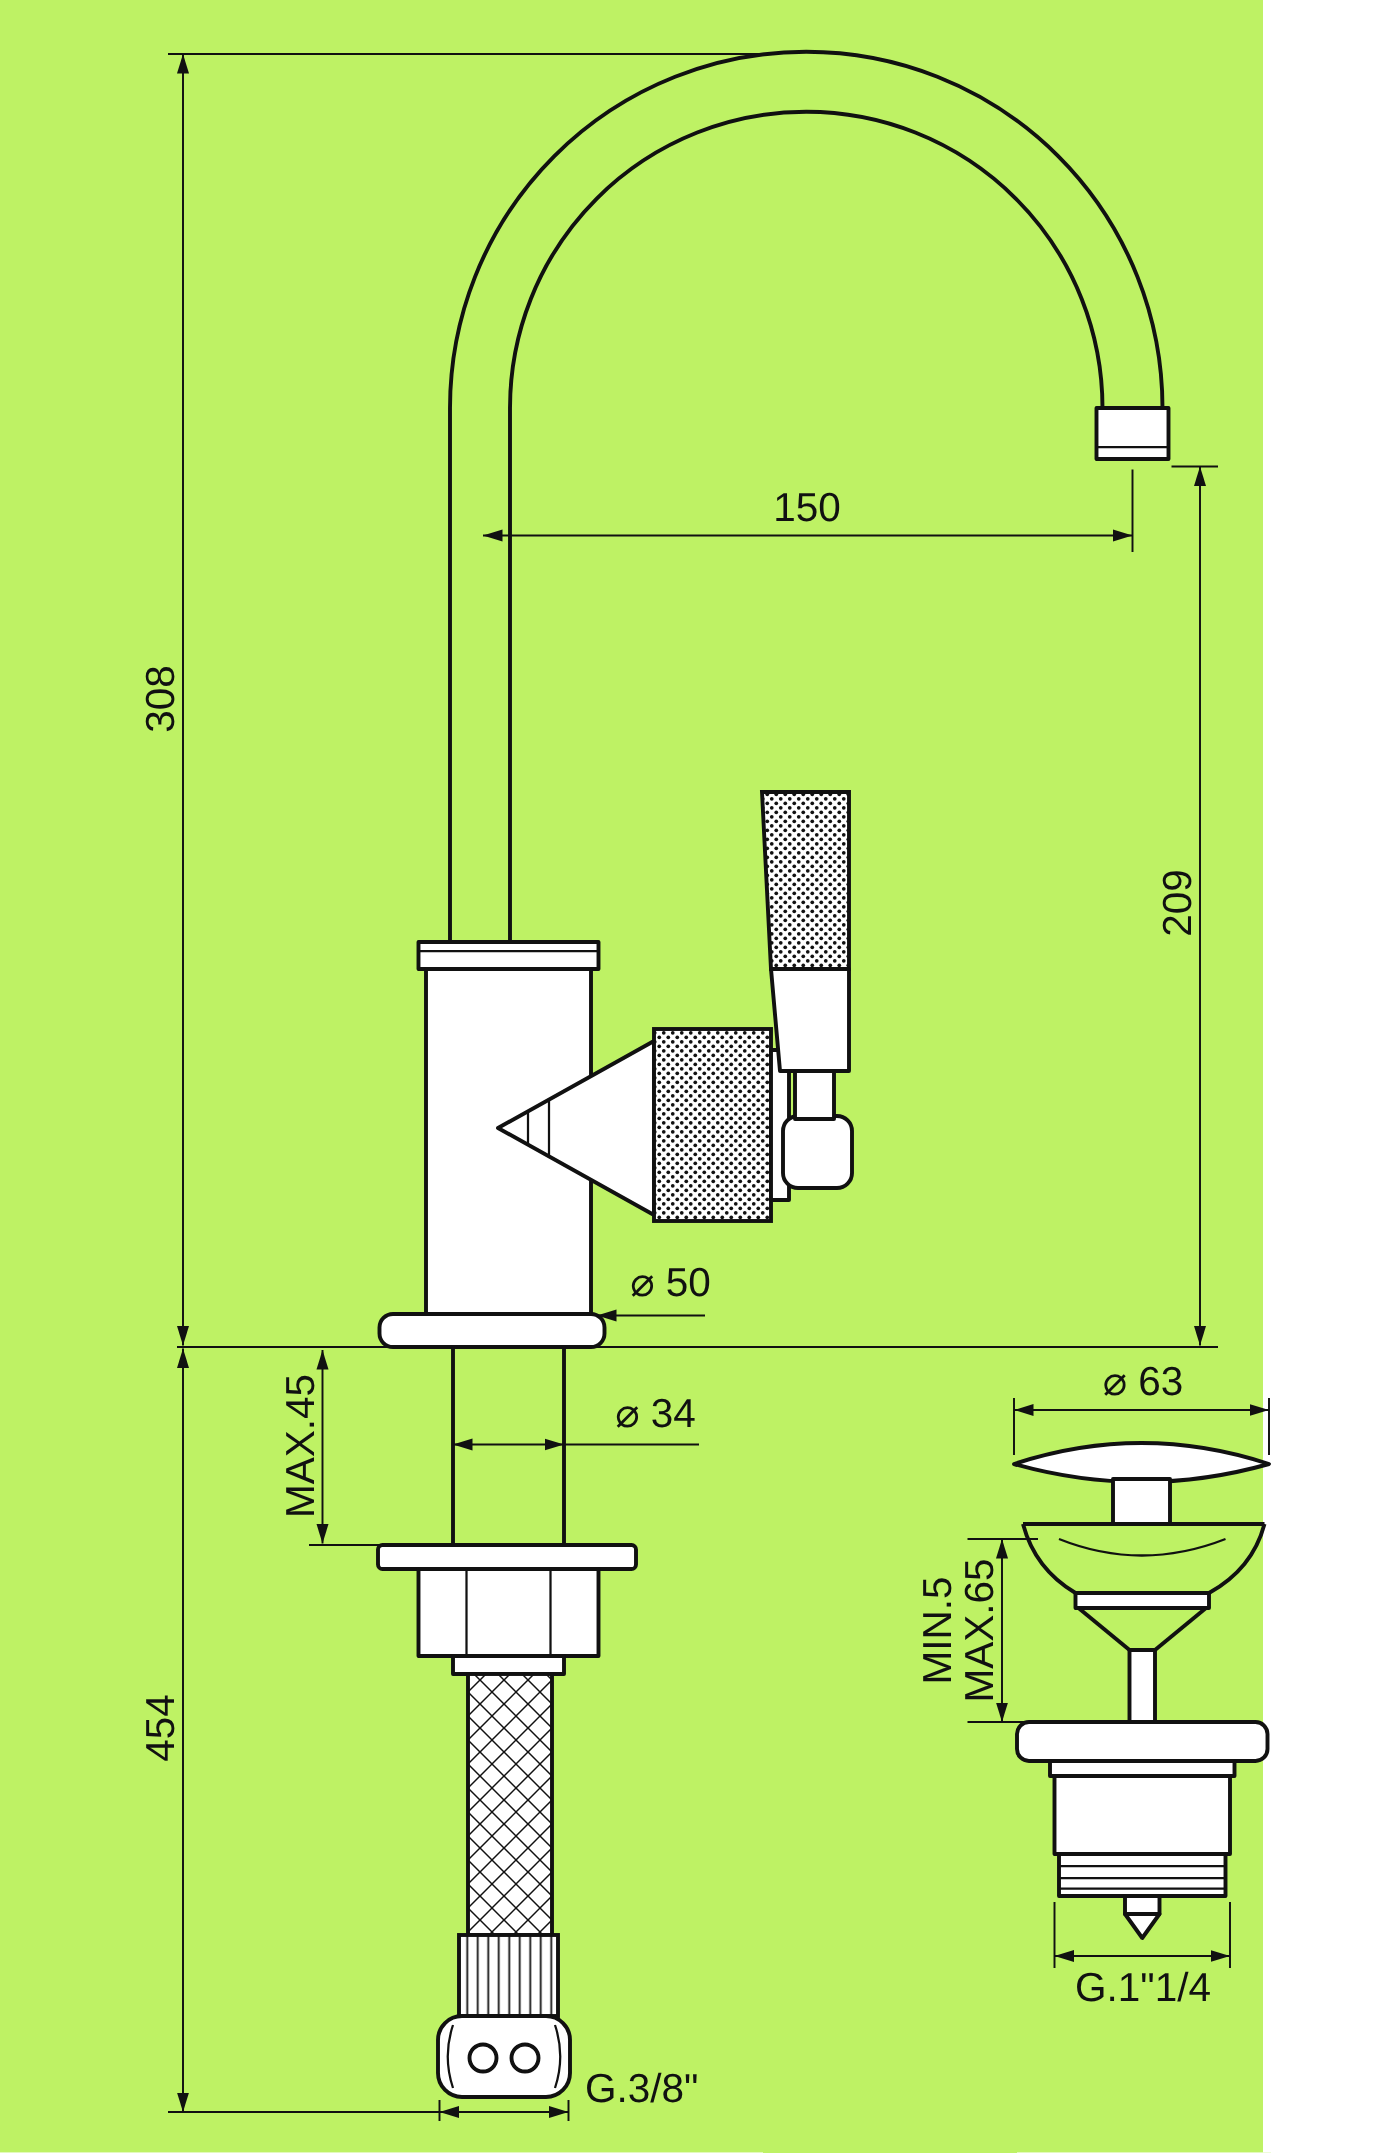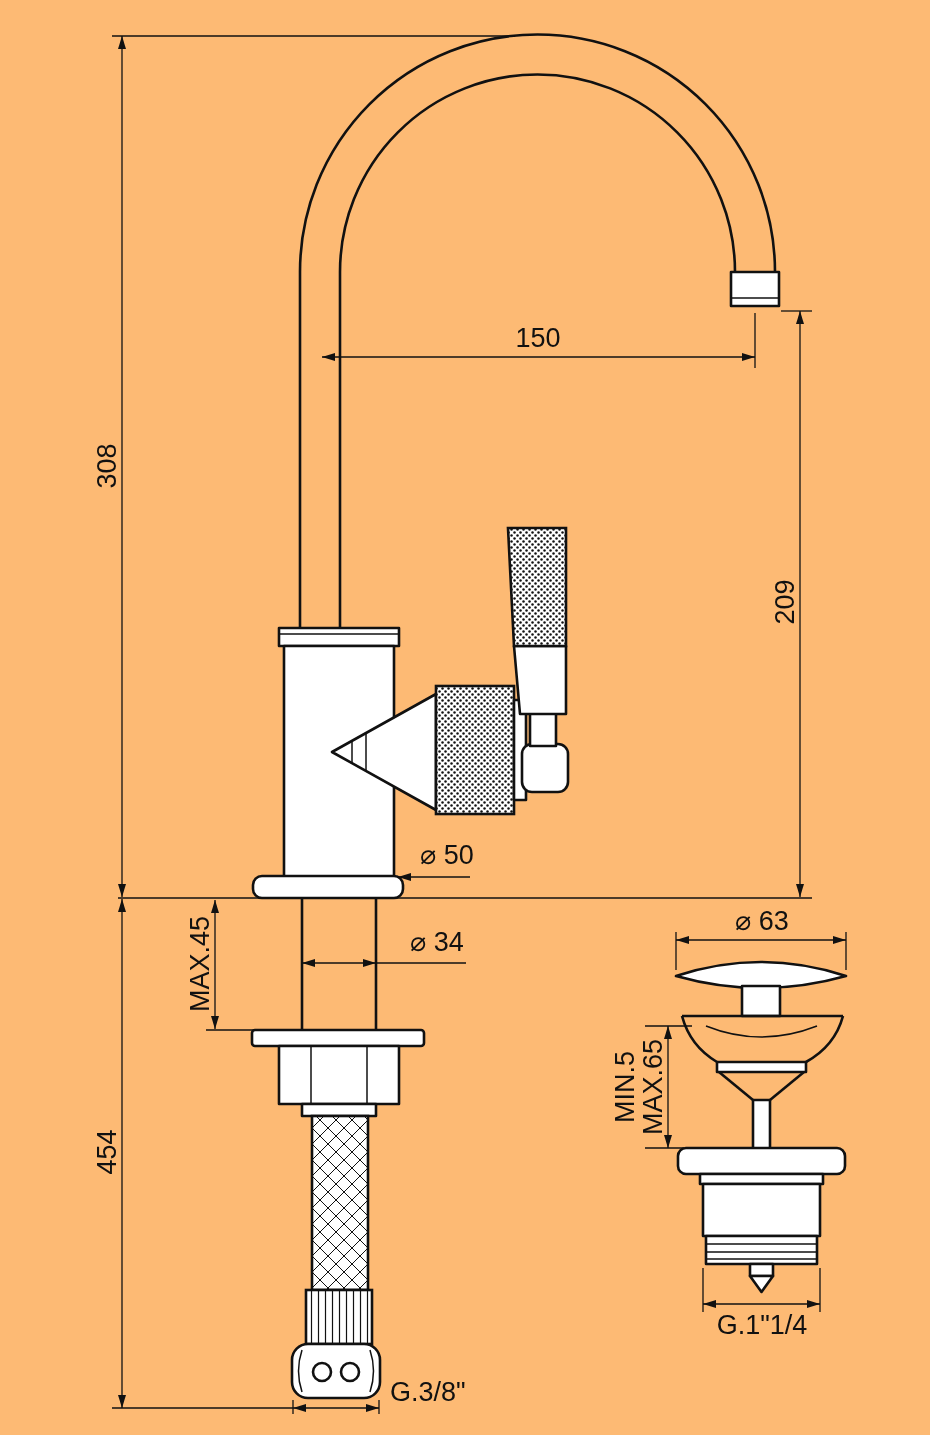--- a/index.html
+++ b/index.html
@@ -1,16 +1,16 @@
 <!DOCTYPE html>
 <html><head>
 <meta charset="utf-8">
 <style>
   html,body{margin:0;padding:0;background:#fff;}
-  .stage{width:930px;height:1435px;position:relative;background:#fdba74;}
+  .stage{width:842px;height:1435px;position:relative;background:#bef264;}
   svg{display:block;}
   .part{fill:#fff;stroke:#111;stroke-width:2.6;stroke-linejoin:round;}
   .pline{fill:none;stroke:#111;stroke-width:2.6;stroke-linejoin:round;}
   .thin{fill:none;stroke:#111;stroke-width:1.5;}
   .dim{fill:none;stroke:#111;stroke-width:1.3;}
   .lbl{font-family:"Liberation Sans","DejaVu Sans",sans-serif;font-size:27px;fill:#111;}
 </style>
 </head>
 <body>
 

